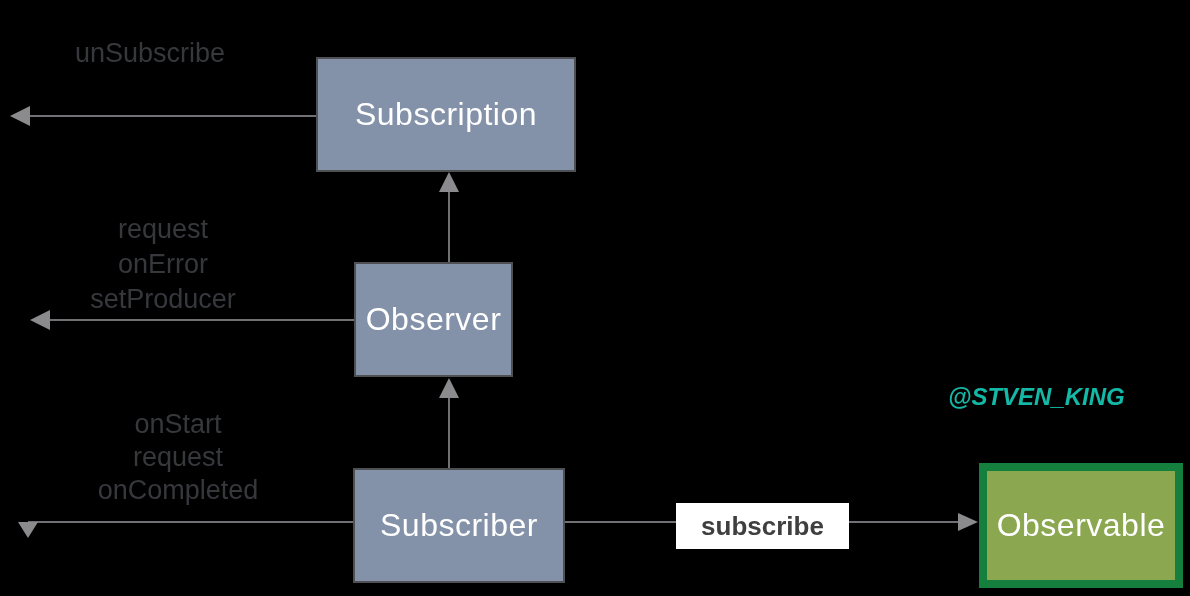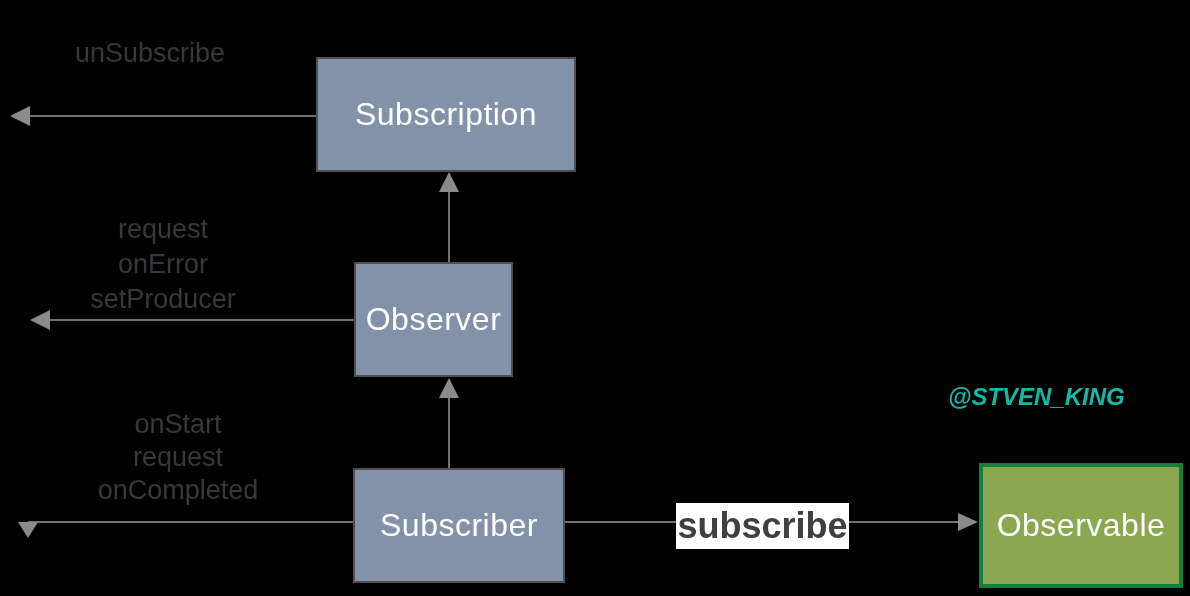--- a/index.html
+++ b/index.html
@@ -6,21 +6,21 @@
   #canvas {
     position:relative; width:1190px; height:596px; background:#000000;
     font-family:"Liberation Sans", sans-serif; overflow:hidden;
   }
   .box {
     position:absolute; box-sizing:border-box;
     display:flex; align-items:center; justify-content:center;
     color:#ffffff; font-size:32px; letter-spacing:0.5px;
   }
   .box-blue  { background:#8391A9; border:2px solid #4E5054; }
-  .box-green { background:#8BA750; border:4px solid #15803d; }
+  .box-green { background:#8BA750; border:8px solid #15803d; }
   #box-subscription { left:316px; top:57px;  width:260px; height:115px; }
   #box-observer     { left:354px; top:262px; width:159px; height:115px; }
   #box-subscriber   { left:353px; top:468px; width:212px; height:115px; }
   #box-observable   { left:979px; top:463px; width:204px; height:125px; }
 
   .mlabel {
     position:absolute; color:#36383C; font-weight:normal; font-size:27px;
     text-align:center; line-height:35px; white-space:nowrap;
   }
   #ml-subscription { left:30px; top:36px;  width:240px; }
@@ -43,21 +43,21 @@
   .arr-down  { border-left:10px solid transparent; border-right:10px solid transparent; border-top:16px solid #8B8B8D; }
   #ah-sub-left   { left:10px;  top:106px; }
   #ah-obs-left   { left:30px;  top:310px; }
   #ah-subr-down  { left:18px;  top:522px; }
   #ah-obs-up     { left:439px; top:172px; }
   #ah-subr-up    { left:439px; top:378px; }
   #ah-observable { left:958px; top:513px; }
 
   #edge-label {
     position:absolute; left:676px; top:503px; width:173px; height:46px;
-    background:#FFFFFF; color:#3F3F3F; font-size:36px; font-weight:bold;
+    background:#FFFFFF; color:#3F3F3F; font-size:26px; font-weight:bold;
     display:flex; align-items:center; justify-content:center;
   }
   #watermark {
     position:absolute; left:948px; top:383px;
     color:#14b8a6; font-size:24px; font-weight:bold; white-space:nowrap;font-style:italic;
   }
 </style>
 </head>
 <body>
 

